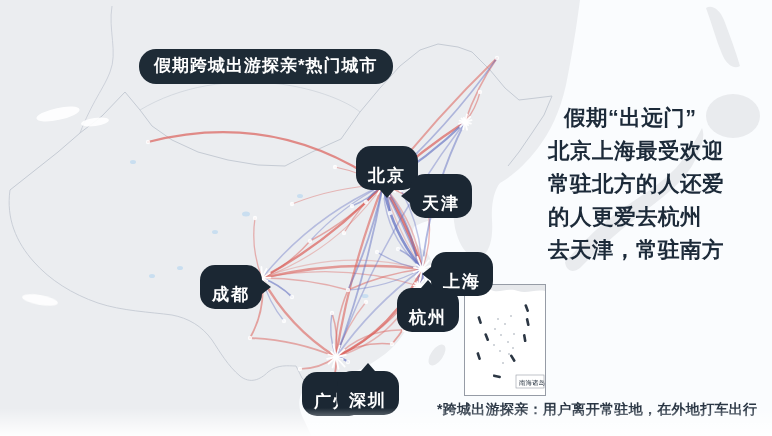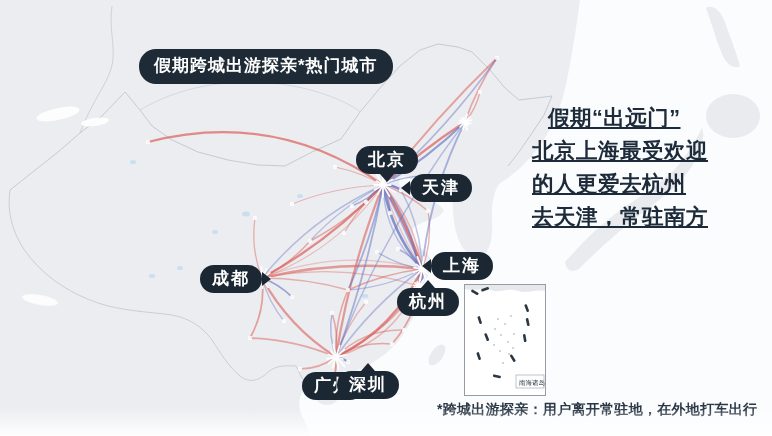--- a/index.html
+++ b/index.html
@@ -12,34 +12,33 @@
   svg.map{position:absolute;left:0;top:0;}
   
   .badge{
     position:absolute;left:139px;top:49px;
     background:#1e2b36;color:#fff;font-weight:bold;font-size:17px;
     padding:5px 15px 7px;border-radius:17px;letter-spacing:1px;white-space:nowrap;
   }
   
   .city-pill{
     position:absolute;background:var(--pill);color:#fff;font-weight:bold;
-    font-size:17px;line-height:1;padding:5px 12px 6px;border-radius:15px;
+    font-size:17px;line-height:1;padding:21px 12px 6px;border-radius:15px;
     white-space:nowrap;letter-spacing:2px;z-index:5;
   }
   .tri{position:absolute;width:0;height:0;border:solid transparent;}
   .tri-down{top:100%;left:50%;margin-left:-7px;border-width:8px 7px 0 7px;border-top-color:var(--pill);}
   .tri-up{bottom:100%;left:50%;margin-left:-7px;border-width:0 7px 8px 7px;border-bottom-color:var(--pill);}
   .tri-left{right:100%;top:50%;margin-top:-7px;border-width:7px 9px 7px 0;border-right-color:var(--pill);}
   .tri-right{left:100%;top:50%;margin-top:-7px;border-width:7px 0 7px 9px;border-left-color:var(--pill);}
   
   .headline{
-    position:absolute;left:520px;top:102px;width:236px;
+    position:absolute;left:536px;top:102px;width:236px;
     color:#1c2a39;font-weight:bold;font-size:21.5px;line-height:33px;
     letter-spacing:0.5px;
-    text-decoration:underline;
   }
   .headline .line{white-space:nowrap;margin-left:12px;}
   .headline .line:first-child{margin-left:28px;}
   
   .footnote{
     position:absolute;left:437px;top:401px;
     color:#2a3644;font-weight:600;font-size:14px;letter-spacing:0.3px;white-space:nowrap;
   }
   
   .inset{
@@ -300,20 +299,21 @@
       <div class="city-pill" style="left: 431px; top: 252px;"><span class="tri tri-left"></span><span>上海</span></div>
       <div class="city-pill" style="left: 397px; top: 288px;"><span class="tri tri-up"></span><span>杭州</span></div>
       <div class="city-pill" style="left: 200px; top: 265px;"><span class="tri tri-right"></span><span>成都</span></div>
       <div class="city-pill" style="left: 302px; top: 344px; margin-top: 28px;"><span class="tri tri-right"></span><span>广州</span></div>
       <div class="city-pill" style="left: 337px; top: 371px;"><span class="tri tri-up"></span><span>深圳</span></div>
     </div>
 
   <div class="headline" id="headline">
       <div class="line">假期“出远门”</div>
       <div class="line">北京上海最受欢迎</div>
+      <div class="line">常驻北方的人还爱</div>
       <div class="line">的人更爱去杭州</div>
       <div class="line">去天津，常驻南方</div>
     </div>
 
   <div class="inset">
     <svg width="80" height="110" viewBox="0 0 80 110">
       <path d="M0,0 H80 V6 C70,4 62,9 53,6 C43,2 34,9 26,5 C18,2 9,7 0,4 Z" fill="#e6e8eb"></path>
       <g fill="#2c3744">
         <rect x="6" y="6" width="8" height="2.6" rx="1" transform="rotate(30 10 7)"></rect>
         <rect x="16" y="3" width="8" height="2.6" rx="1" transform="rotate(-20 20 4)"></rect>

